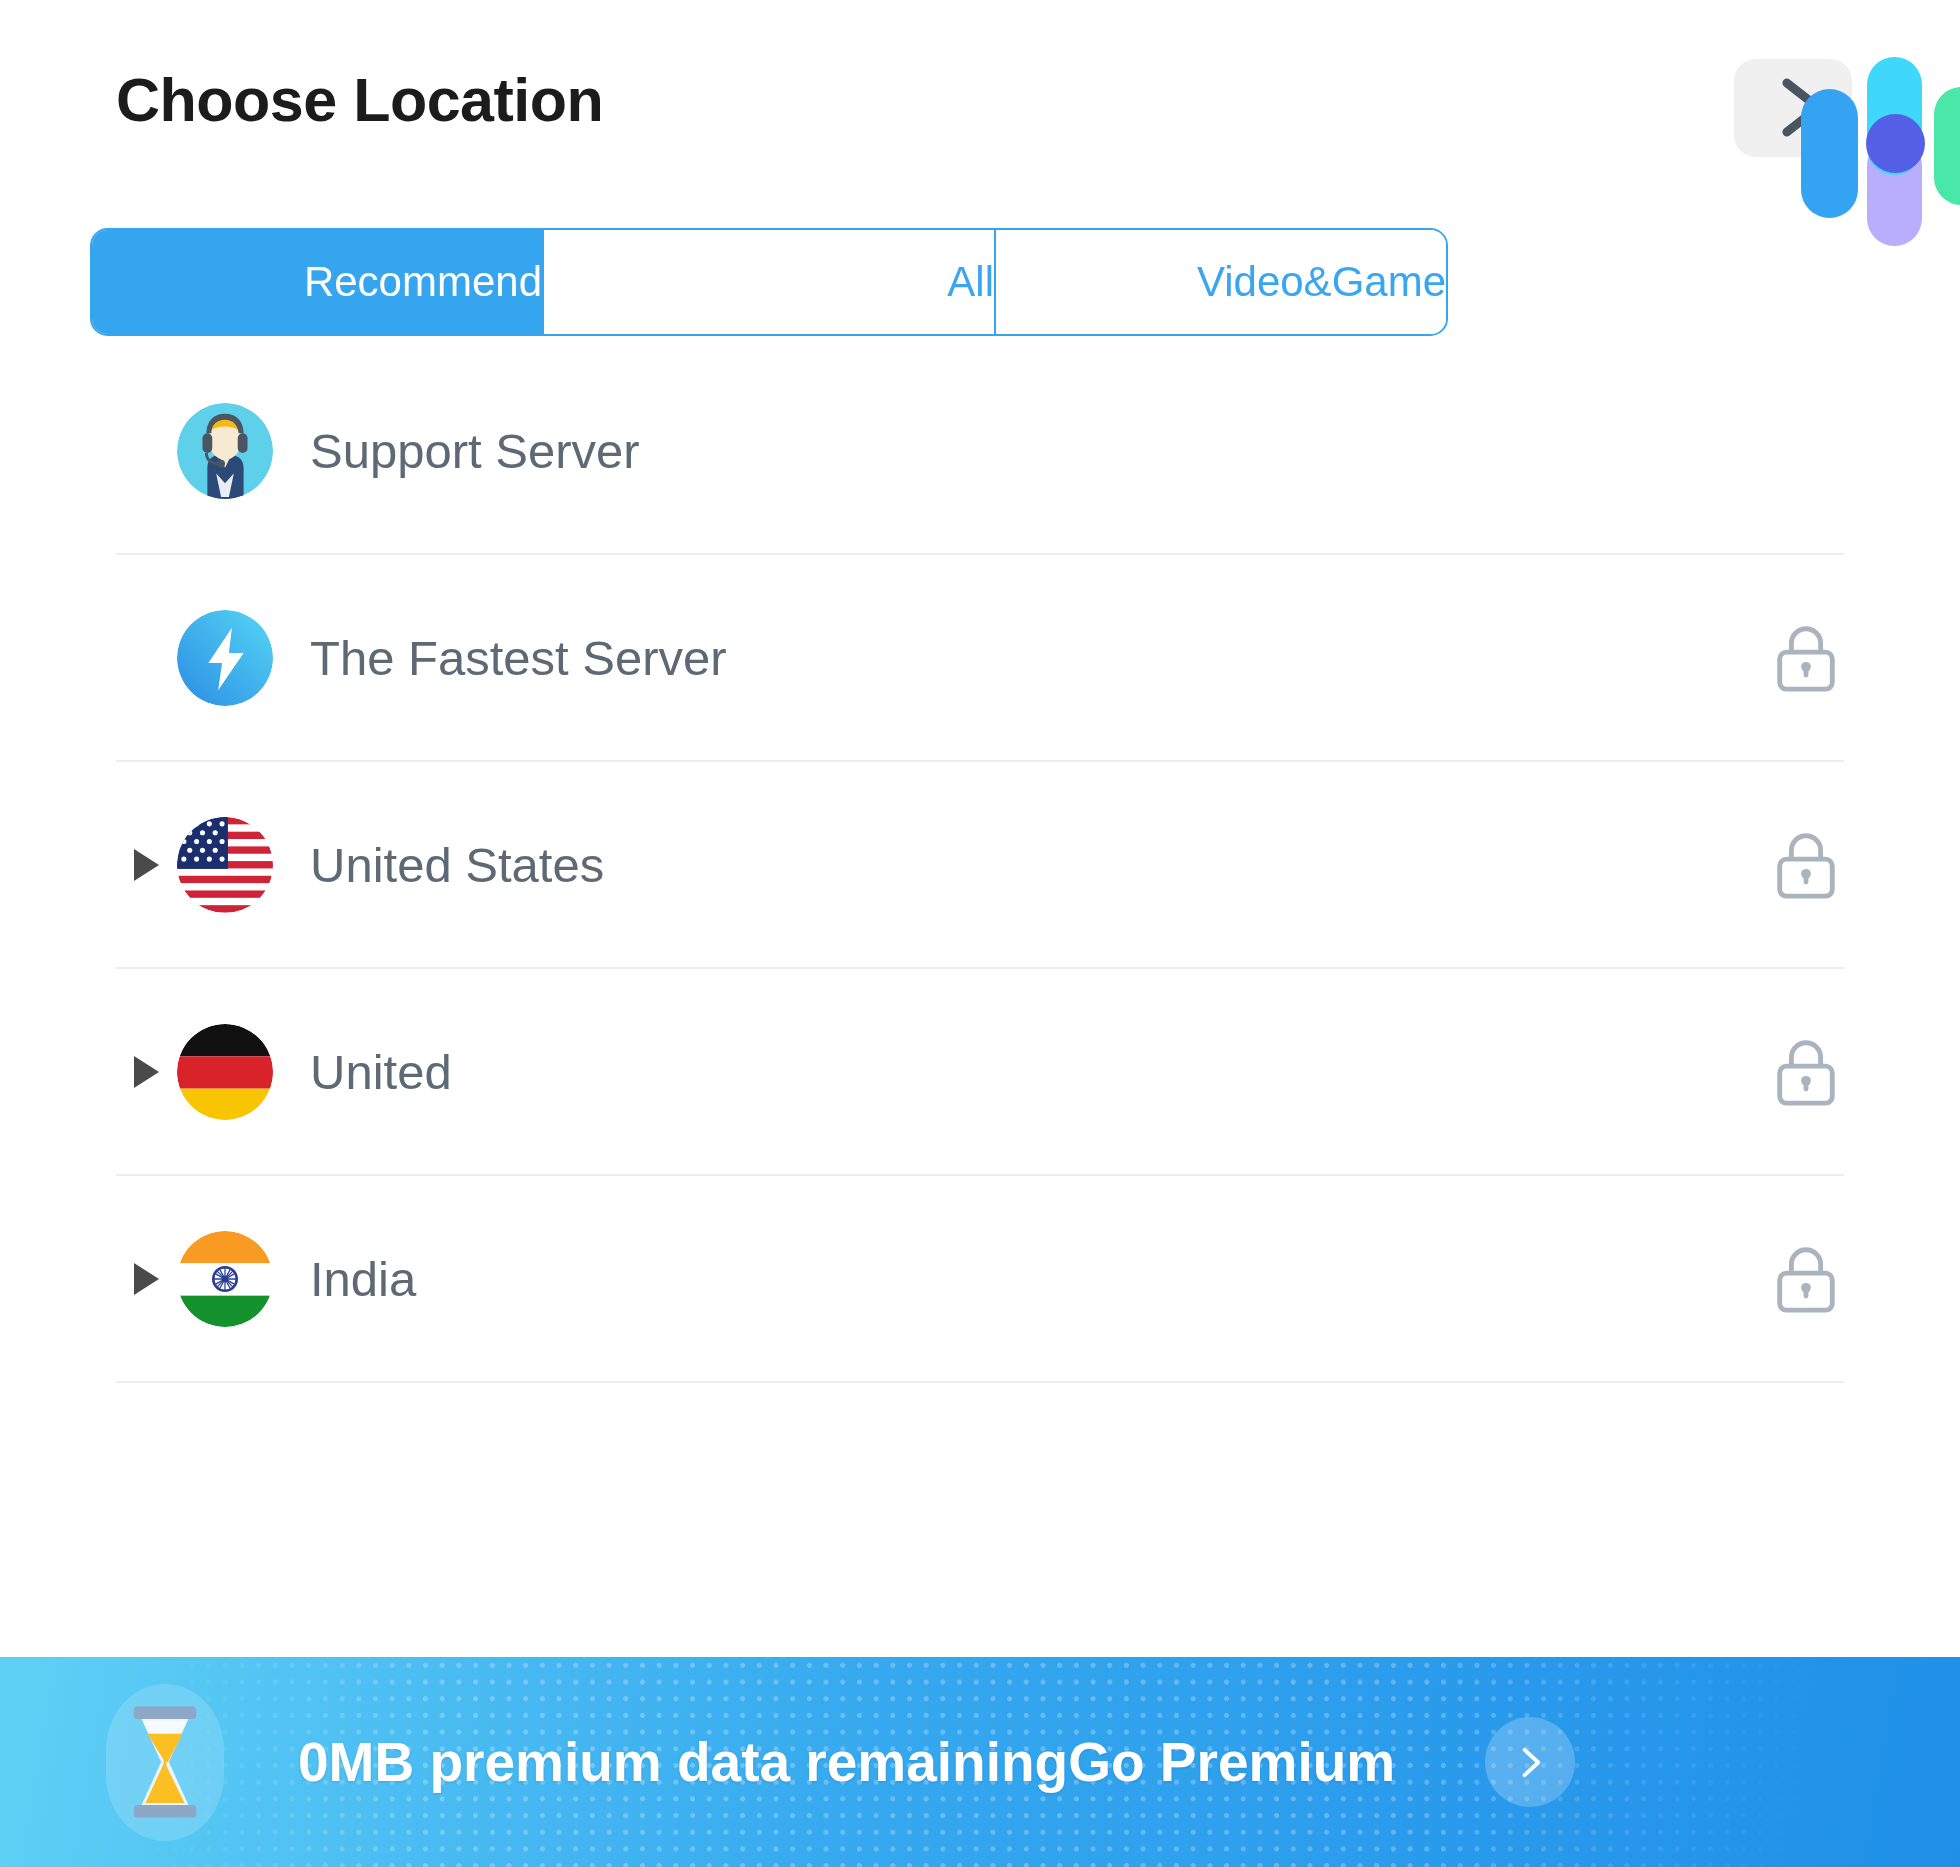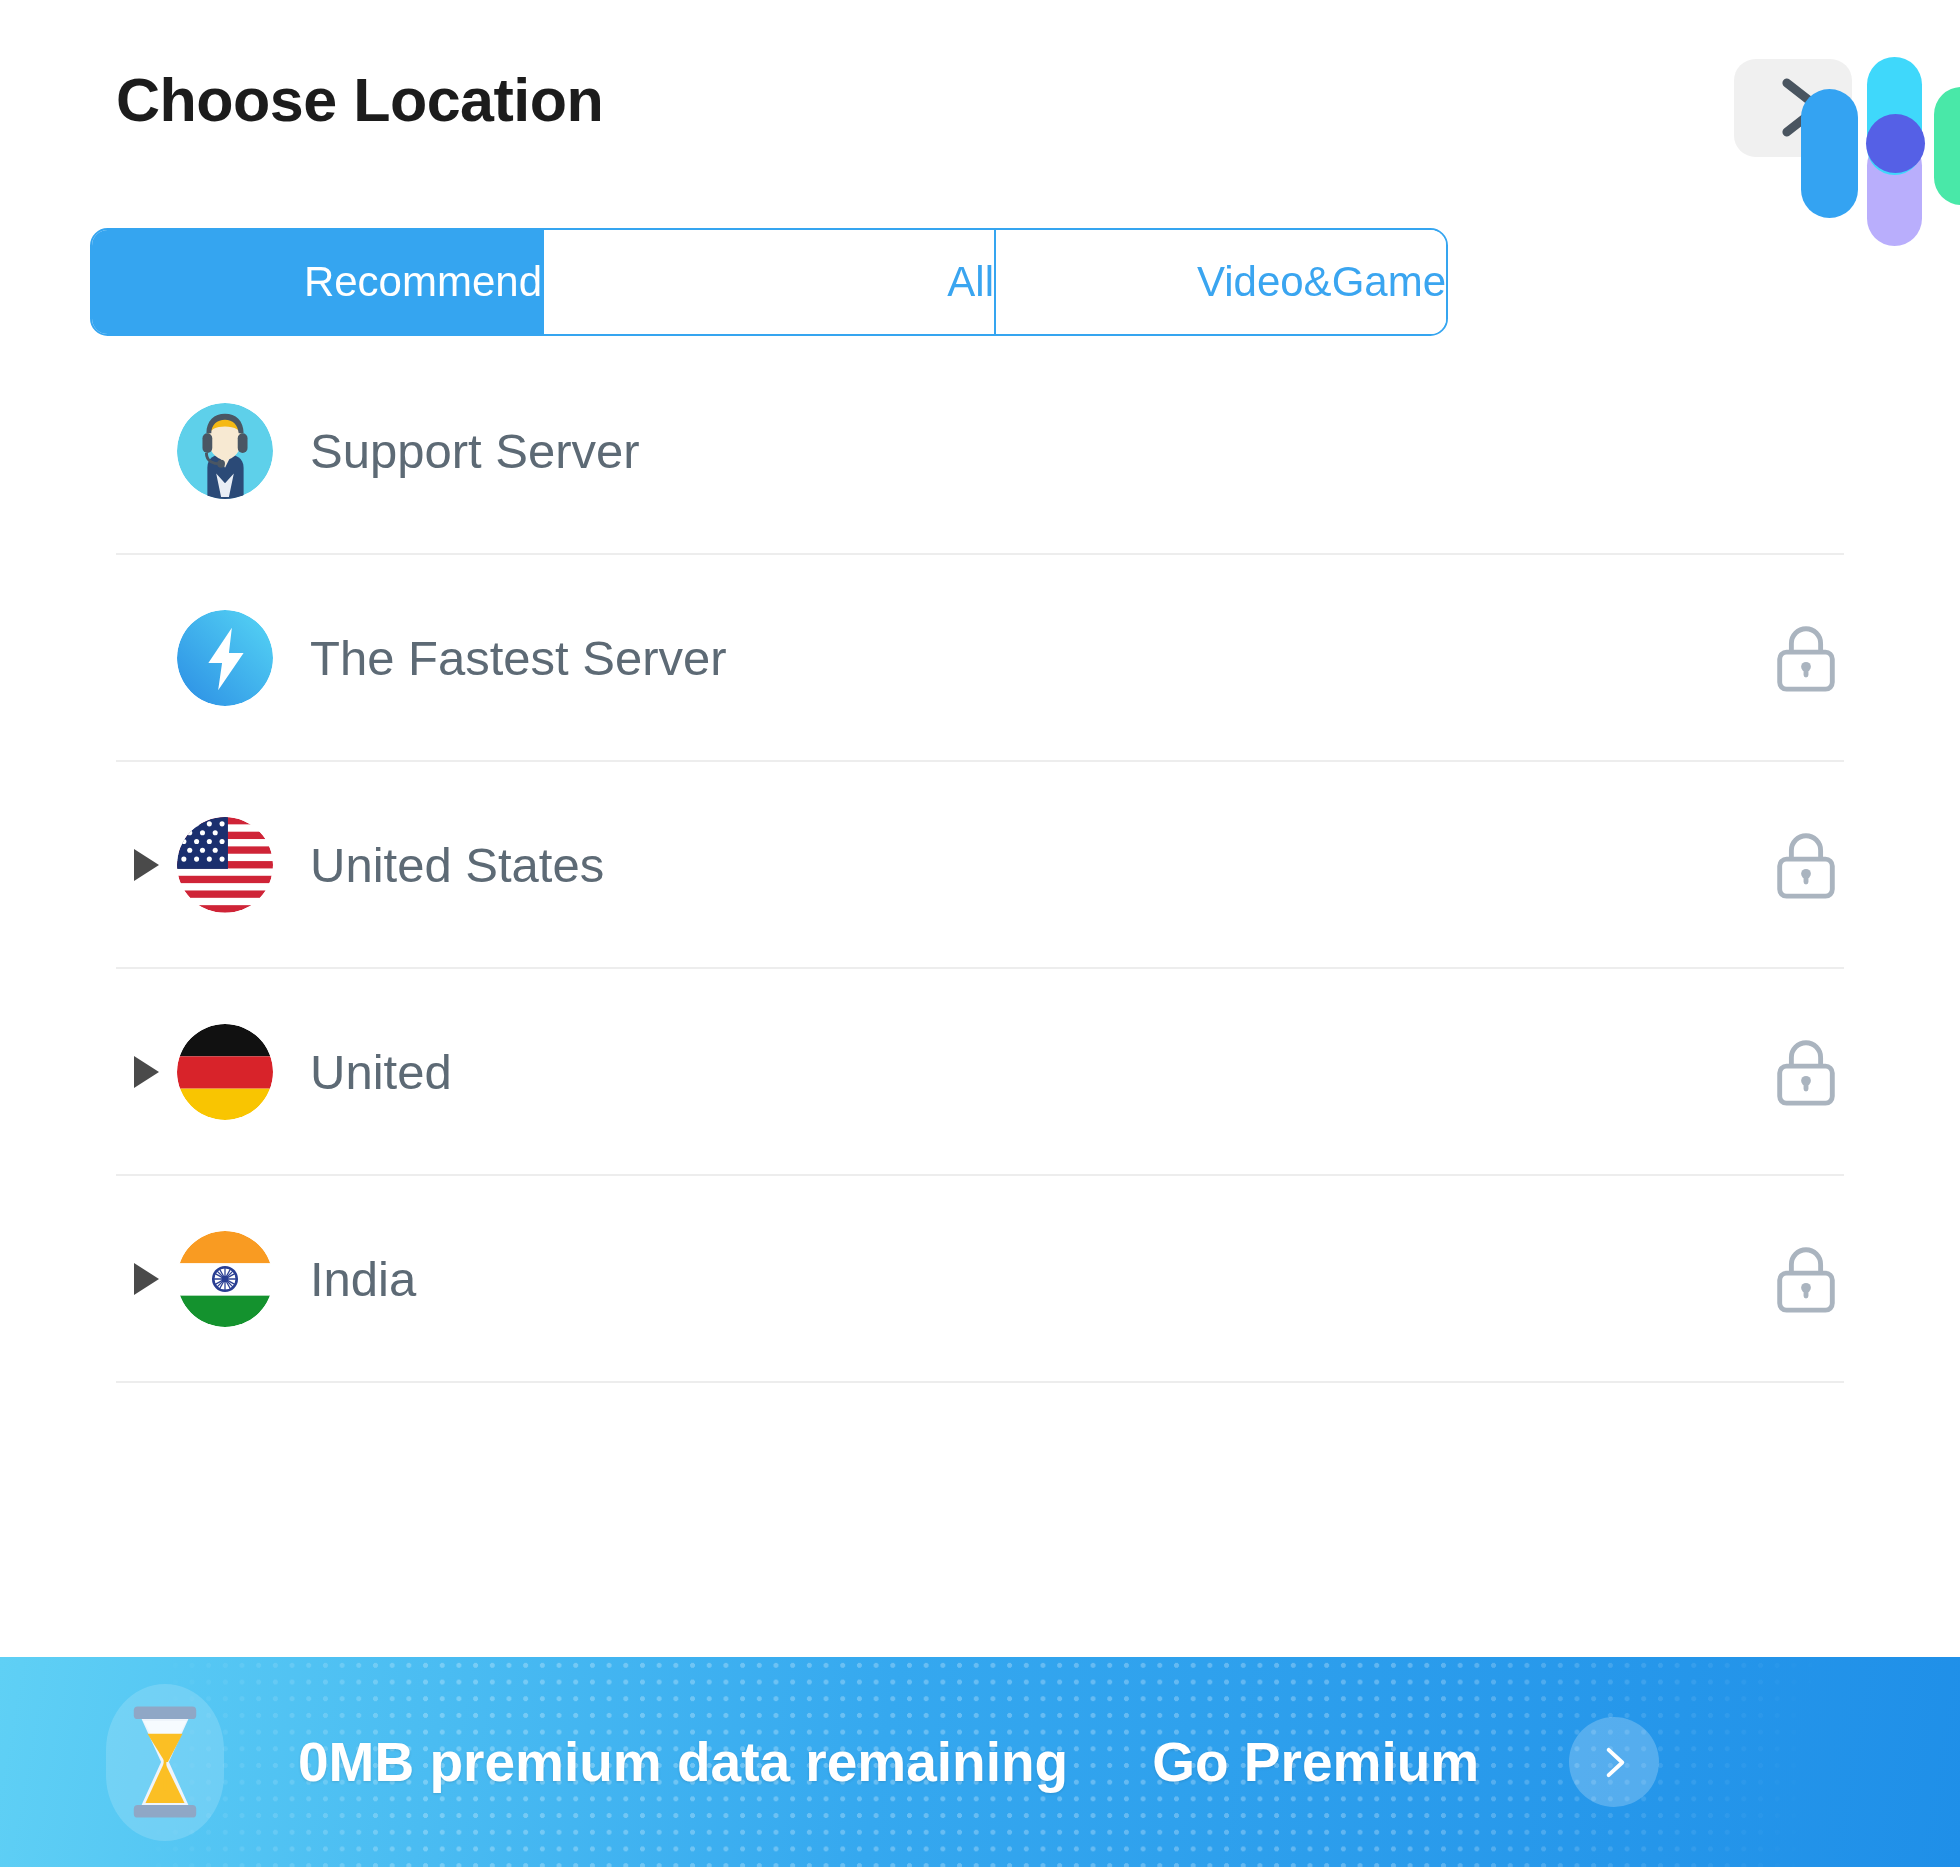--- a/index.html
+++ b/index.html
@@ -92,21 +92,21 @@
     position:relative; margin-left:106px; width:118px; height:157px;
     display:flex; align-items:center; justify-content:center;
     background:rgba(255,255,255,0.16); border-radius:50%/42%;
   }
   .banner-text {
     position:relative; margin-left:74px;
     font-size:55px; font-weight:700; color:#ffffff; white-space:nowrap;
     text-shadow:0 1px 2.9px rgba(0,0,0,.12);
   }
   .banner-cta {
-    position:relative; margin-left:84px;
+    position:relative; 
     font-size:55px; font-weight:700; color:#ffffff; white-space:nowrap;
     cursor:pointer; text-shadow:0 1px 2.9px rgba(0,0,0,.12);
   }
   .banner-arrow {
     position:relative; margin-left:90px; width:90px; height:90px; border-radius:50%;
     background:rgba(255,255,255,0.22);
     display:flex; align-items:center; justify-content:center; cursor:pointer;
   }
 </style>
 </head>

